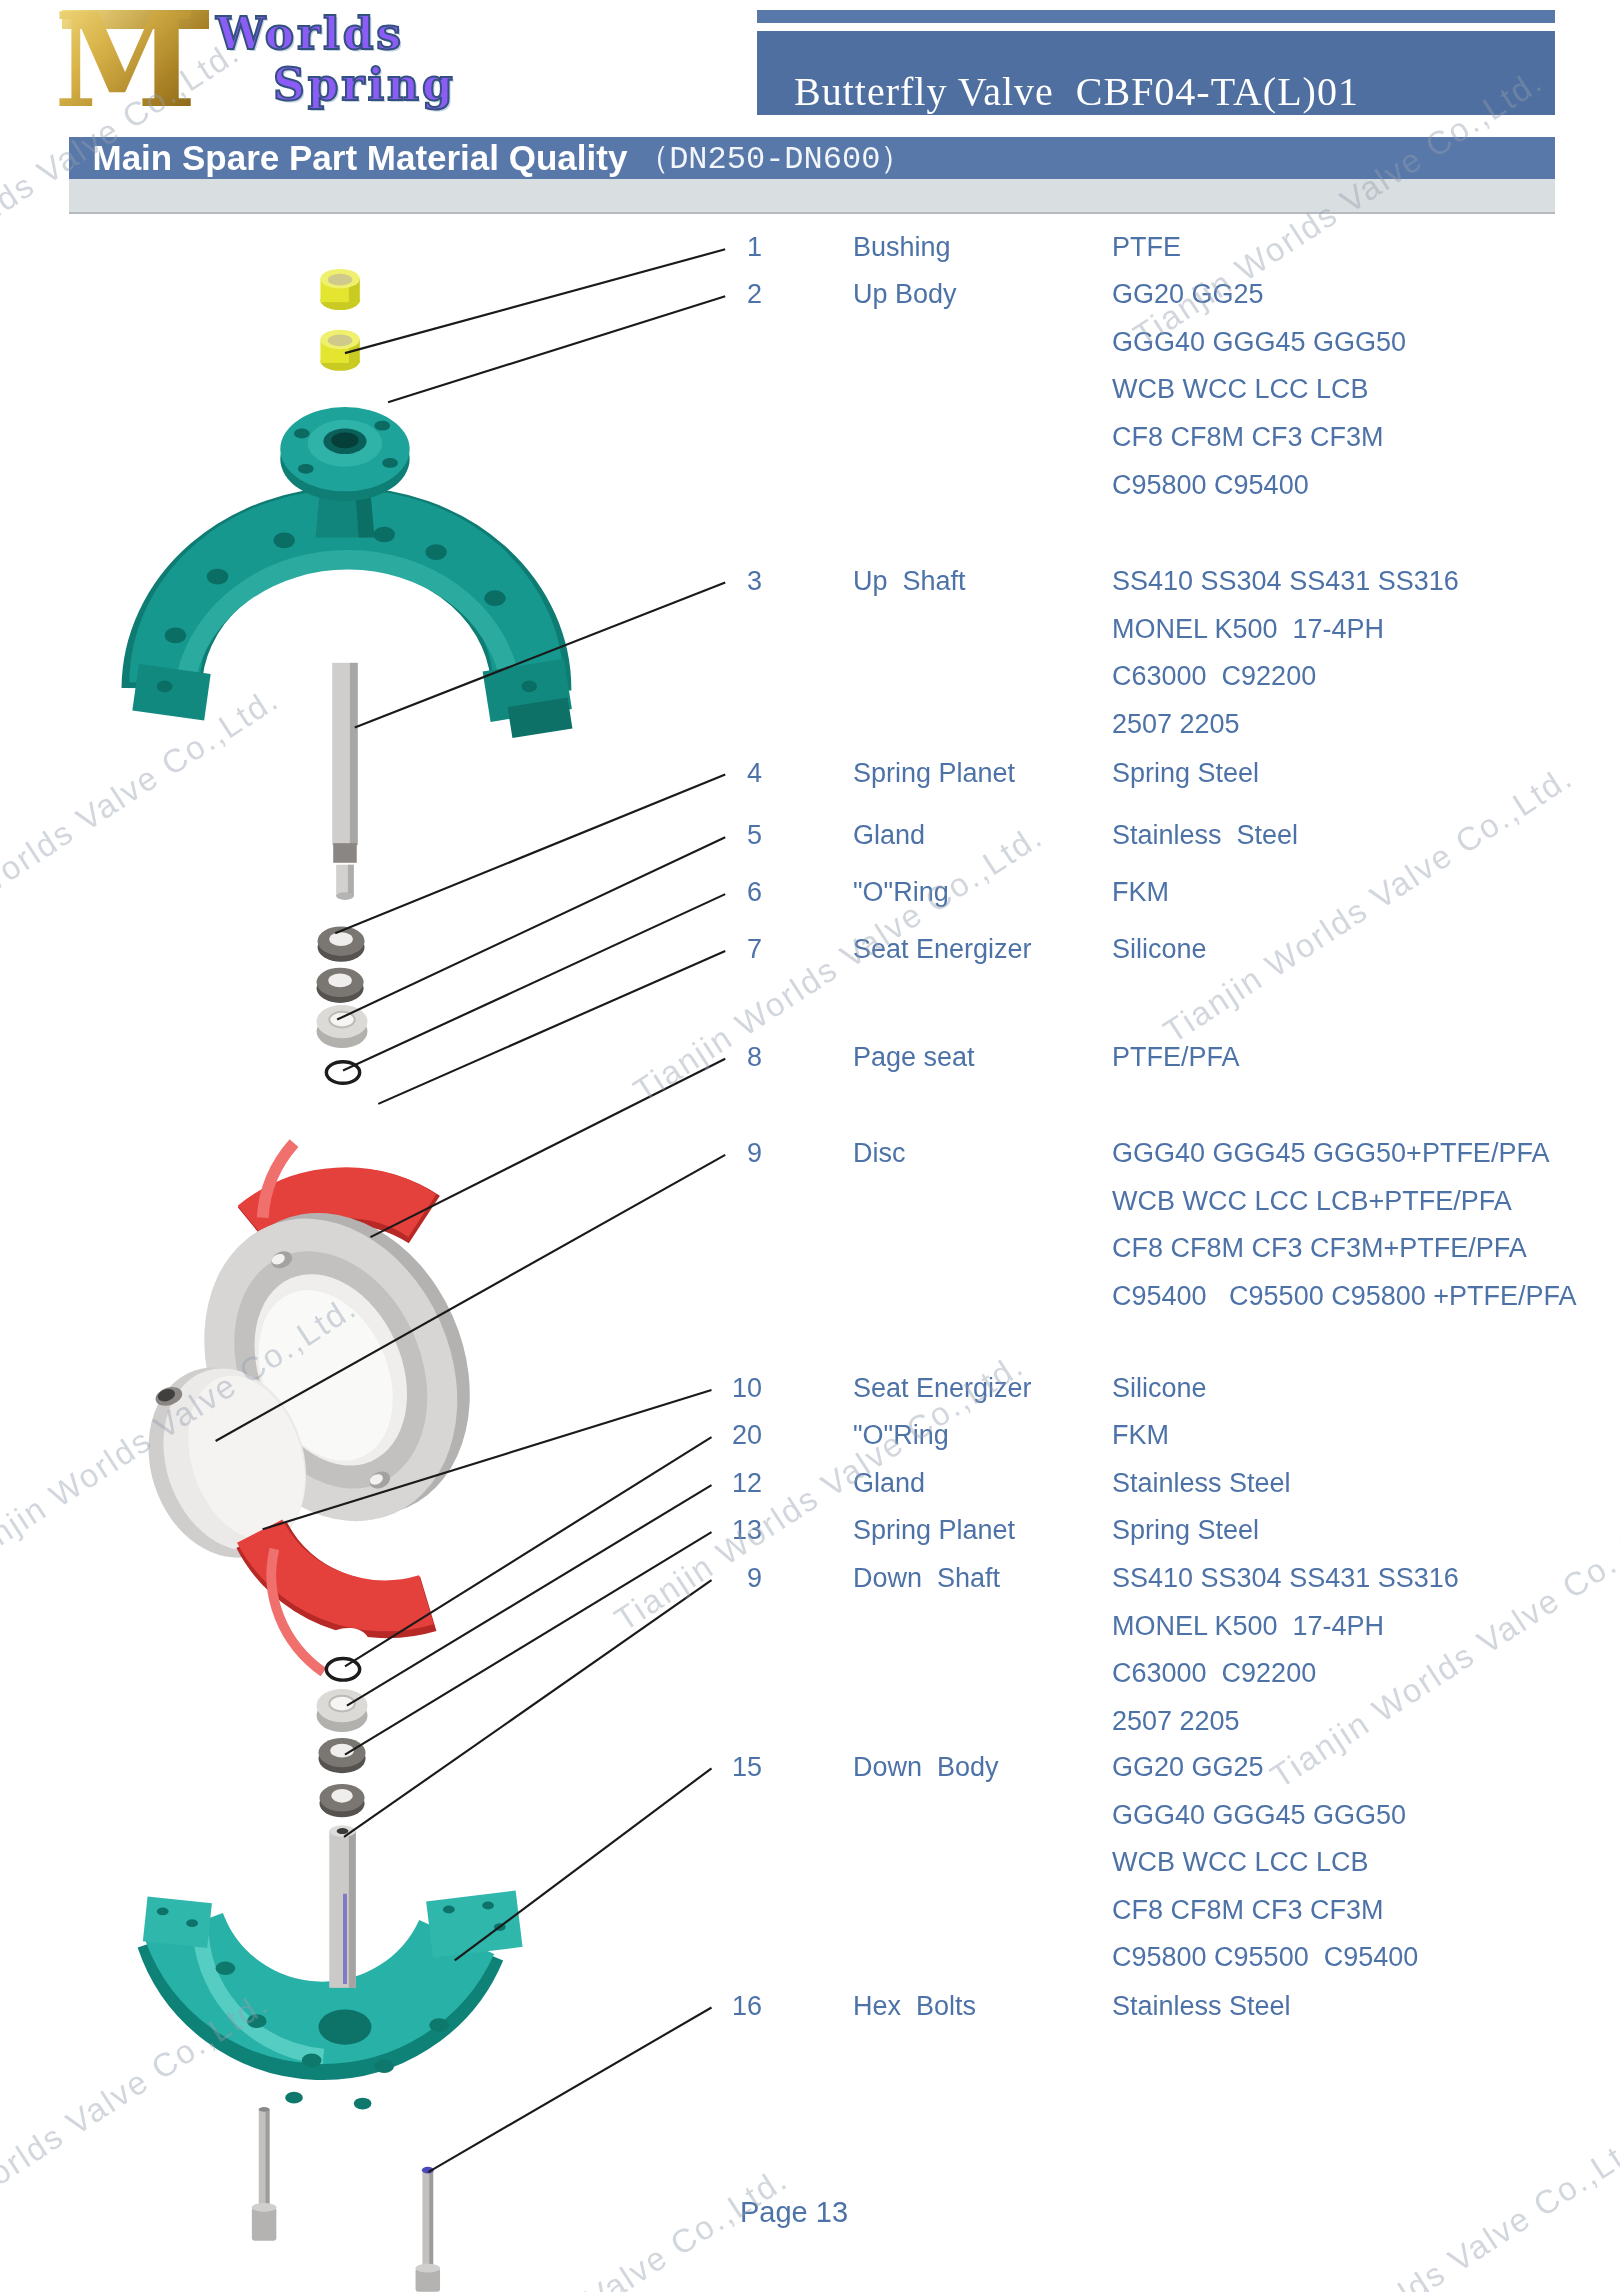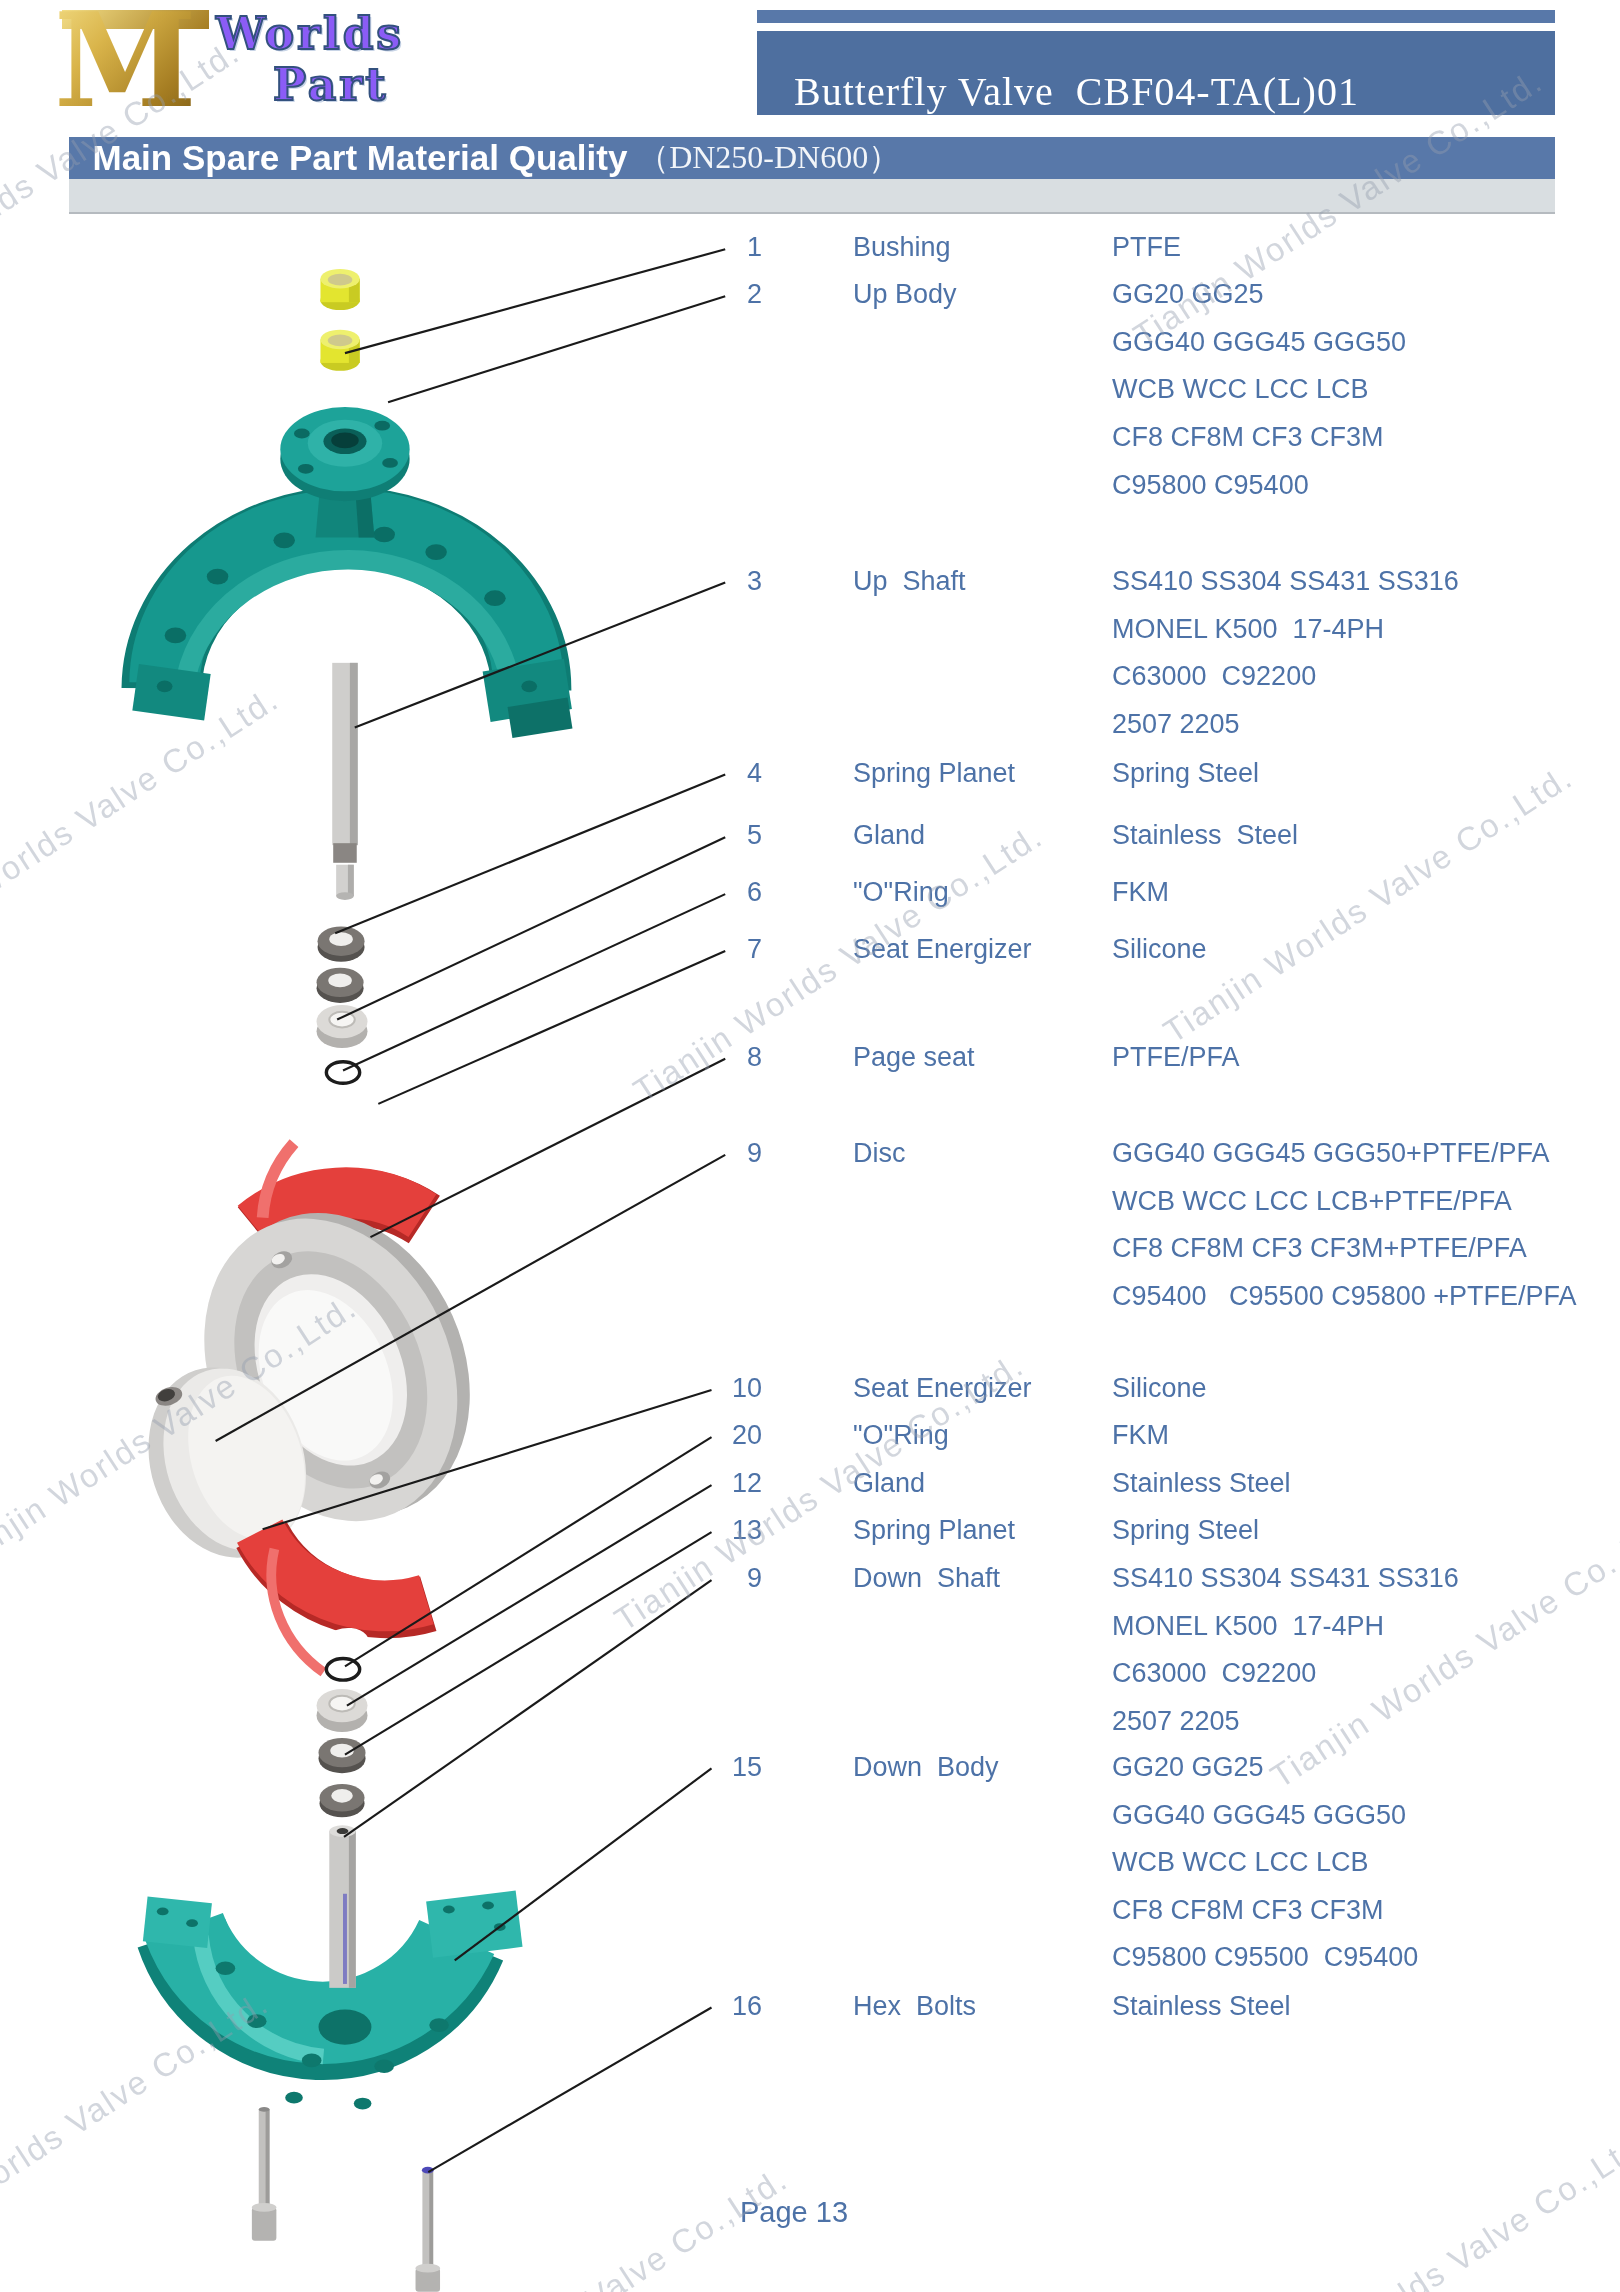--- a/index.html
+++ b/index.html
@@ -23,21 +23,21 @@
   .logo-text .l2{display:block;margin-left:57px;}
   .title-top-bar{position:absolute;left:757px;top:9.8px;width:798px;height:13.7px;background:#5878a9;z-index:3;}
   .title-box{position:absolute;left:757px;top:31px;width:798px;height:84px;background:#4e6f9f;z-index:3;
              display:flex;align-items:center;}
   .title-box span{font-family:"Liberation Serif",serif;color:#ffffff;font-size:40px;
                   padding-left:37px;letter-spacing:1px;white-space:pre;margin-top:36px;}
   .banner{position:absolute;left:69px;top:137px;width:1486px;height:42px;background:#5878a9;z-index:3;
           display:flex;align-items:center;}
   .banner .main{font-family:"Liberation Sans",sans-serif;font-weight:bold;color:#ffffff;
                 font-size:35px;padding-left:23.5px;white-space:pre;}
-  .banner .range{font-family:Liberation Serif, serif;color:#f2f5f9;font-size:32px;white-space:pre;}
+  .banner .range{font-family:Liberation Mono, monospace;color:#f2f5f9;font-size:32px;white-space:pre;}
   .gray-strip{position:absolute;left:69px;top:179px;width:1486px;height:33px;
               background:#d9dee1;border-bottom:2px solid #b5babf;z-index:2;}
   
   .t{position:absolute;color:#4d72a7;font-size:27px;line-height:33px;white-space:pre;z-index:4;}
   .t.num{width:137px;text-align:right;}
   
   #diagram{position:absolute;left:0;top:0;z-index:1;}
   .page-num{position:absolute;left:740px;top:2196px;color:#4d72a7;font-size:29px;z-index:4;}
 </style>
 </head>
@@ -55,21 +55,21 @@
       <span class="wm" style="left: 608px; top: 1607px;">Tianjin Worlds Valve Co.,Ltd.</span>
       <span class="wm" style="left: 1264px; top: 1764px;">Tianjin Worlds Valve Co.,Ltd.</span>
       <span class="wm" style="left: -147px; top: 2245px;">Tianjin Worlds Valve Co.,Ltd.</span>
       <span class="wm" style="left: 372px; top: 2421px;">Tianjin Worlds Valve Co.,Ltd.</span>
       <span class="wm" style="left: 1235px; top: 2382px;">Tianjin Worlds Valve Co.,Ltd.</span>
     </div>
 
   <div class="logo-wrap">
     <div class="logo-t"></div>
     <div class="logo-m">M</div>
-    <div class="logo-text"><span class="l1">Worlds</span><span class="l2">Part</span></div>
+    <div class="logo-text"><span class="l1">Worlds</span><span class="l2">Spring</span></div>
   </div>
   <div class="title-top-bar"></div>
   <div class="title-box">
     <span>Butterfly Valve  CBF04-TA(L)01</span>
   </div>
   <div class="banner">
     <span class="main">Main Spare Part Material Quality </span>
       <span class="range">（DN250-DN600）</span>
   </div>
   <div class="gray-strip"></div>

